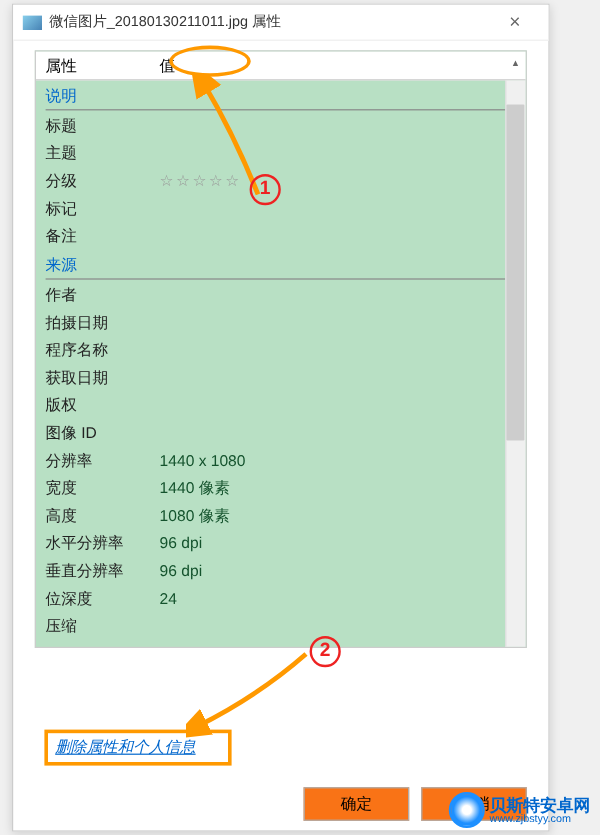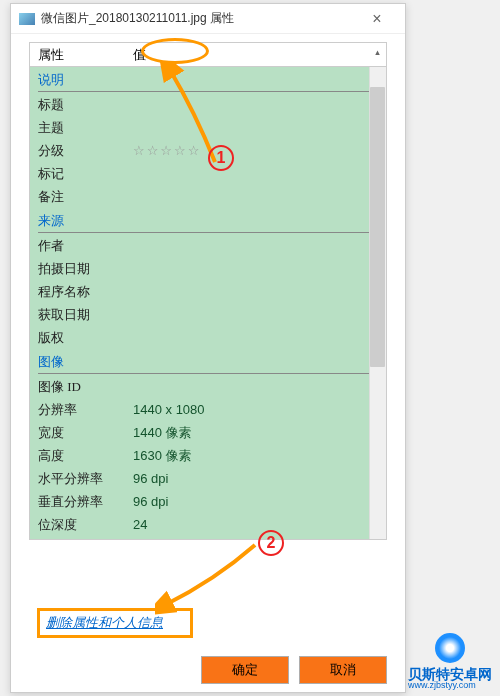--- a/index.html
+++ b/index.html
@@ -1,45 +1,45 @@
 <!DOCTYPE html>
 <html><head>
   <meta charset="utf-8">
   <style>
     * { box-sizing: border-box; margin: 0; padding: 0; }
     body { font-family: "Microsoft YaHei", sans-serif; font-size: 13px; background: #f0f0f0; width: 500px; height: 696px; overflow: hidden; position: relative; }
-    .dialog { position: absolute; left: 10px; top: 3px; width: 396px; height: 690px; background: #fff; border: 1px solid #ccc; box-shadow: 0 2px 8px rgba(0,0,0,0.15); }
+    .dialog { position: absolute; left: 10px; top: 3px; width: 448px; height: 690px; background: #fff; border: 1px solid #ccc; box-shadow: 0 2px 8px rgba(0,0,0,0.15); }
     .titlebar { height: 30px; display: flex; align-items: center; padding: 0 8px; background: #fff; border-bottom: 1px solid #eee; }
     .titlebar-icon { width: 16px; height: 12px; background: linear-gradient(135deg, #87ceeb, #4682b4); margin-right: 6px; }
     .titlebar-text { flex: 1; font-size: 12px; color: #333; }
     .close-btn { width: 40px; height: 28px; display: flex; align-items: center; justify-content: center; color: #666; font-size: 16px; cursor: pointer; }
     .tabs { display: flex; padding: 6px 16px 0; gap: 2px; }
     .tab { padding: 6px 14px; font-size: 13px; color: #333; cursor: pointer; }
     .tab.active { color: #333; }
     .highlight-oval { position: absolute; left: 130px; top: 34px; width: 68px; height: 26px; border: 3px solid #ff9900; border-radius: 50%; pointer-events: none; z-index: 10; }
     .content { margin: 8px 18px 16px; border: 1px solid #ccc; height: 498px; position: relative; background: #b8e0c4; }
     .table-header { display: flex; background: #fff; border-bottom: 1px solid #ccc; height: 24px; align-items: center; padding: 0 8px; }
     .th-prop { width: 95px; font-size: 13px; }
     .th-val { flex: 1; font-size: 13px; }
     .table-body { height: 472px; overflow: hidden; padding: 0 8px; }
     .section-header { color: #0066cc; font-size: 13px; padding: 4px 0 2px; border-bottom: 1px solid #888; margin-bottom: 1px; }
     .row { display: flex; height: 23px; align-items: center; }
-    .row-label { width: 95px; font-size: 13px; color: #222; font-family: Liberation Serif, serif; }
+    .row-label { width: 95px; font-size: 13px; color: #222; }
     .row-value { flex: 1; font-size: 13px; color: #14532d; }
     .stars { display: flex; gap: 2px; color: #999; }
     .star { font-size: 13px; }
     .remove-link-box { position: absolute; left: 26px; top: 604px; width: 156px; height: 30px; border: 3px solid #ff9900; display: flex; align-items: center; padding: 0 6px; z-index: 5; }
     .remove-link { color: #0066cc; text-decoration: underline; font-size: 13px; cursor: pointer; font-style: italic; }
     .buttons { position: absolute; bottom: 8px; right: 18px; display: flex; gap: 10px; }
     .btn { width: 88px; height: 28px; border: 1px solid #adadad; background: #f97316; font-size: 13px; cursor: pointer; display: flex; align-items: center; justify-content: center; }
     .annotation { position: absolute; color: #ee2222; font-size: 20px; font-weight: bold; pointer-events: none; z-index: 20; }
     .circled { border: 2px solid #ee2222; border-radius: 50%; width: 26px; height: 26px; display: flex; align-items: center; justify-content: center; font-size: 16px; }
     .arrow1 { position: absolute; left: 155px; top: 62px; z-index: 15; pointer-events: none; }
     .arrow2 { position: absolute; left: 155px; top: 540px; z-index: 15; pointer-events: none; }
-    .watermark { position: absolute; right: 8px; bottom: 6px; display: flex; align-items: center; gap: 4px; z-index: 30; flex-direction: column; }
+    .watermark { position: absolute; right: 8px; bottom: 6px; display: flex; align-items: center; gap: 4px; z-index: 30; }
     .wm-icon { width: 30px; height: 30px; border-radius: 50%; background: radial-gradient(circle, #fff 20%, #1e90ff 60%); border: 2px solid #1e90ff; }
     .wm-text { display: flex; flex-direction: column; line-height: 1; }
     .wm-cn { font-size: 14px; font-weight: bold; color: #0066cc; }
     .wm-url { font-size: 9px; color: #0066cc; }
     .scrollbar-track { position: absolute; right: 0; top: 24px; width: 17px; height: 472px; background: #f0f0f0; border-left: 1px solid #ddd; }
     .scrollbar-thumb { position: absolute; right: 1px; top: 20px; width: 15px; height: 280px; background: #cdcdcd; border-radius: 1px; }
     .scrollbar-arrow { position: absolute; width: 17px; height: 17px; display: flex; align-items: center; justify-content: center; font-size: 9px; color: #666; }
     .sa-up { top: 0; right: 0; }
   </style>
 </head>
@@ -109,36 +109,35 @@
         </div>
       <div class="row">
           <div class="row-label">获取日期</div>
           <div class="row-value"></div>
         </div>
       <div class="row">
           <div class="row-label">版权</div>
           <div class="row-value"></div>
         </div>
 
-      <div class="section-header">图像</div>
       <div class="row">
           <div class="row-label">图像 ID</div>
           <div class="row-value"></div>
         </div>
       <div class="row">
           <div class="row-label">分辨率</div>
           <div class="row-value">1440 x 1080</div>
         </div>
       <div class="row">
           <div class="row-label">宽度</div>
           <div class="row-value">1440 像素</div>
         </div>
       <div class="row">
           <div class="row-label">高度</div>
-          <div class="row-value">1630 像素</div>
+          <div class="row-value">1080 像素</div>
         </div>
       <div class="row">
           <div class="row-label">水平分辨率</div>
           <div class="row-value">96 dpi</div>
         </div>
       <div class="row">
           <div class="row-label">垂直分辨率</div>
           <div class="row-value">96 dpi</div>
         </div>
       <div class="row">

